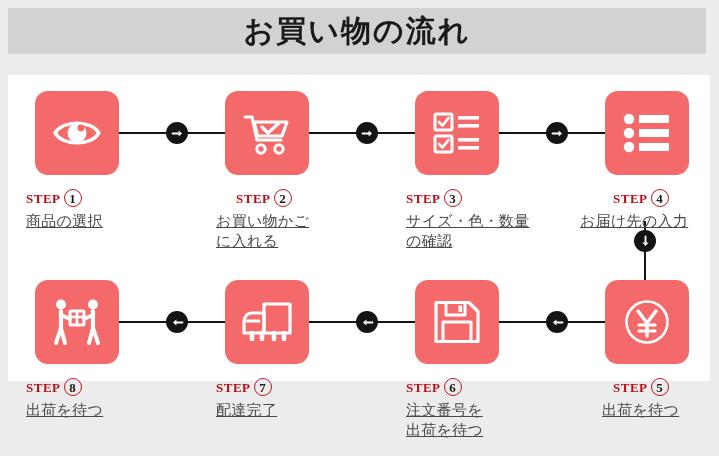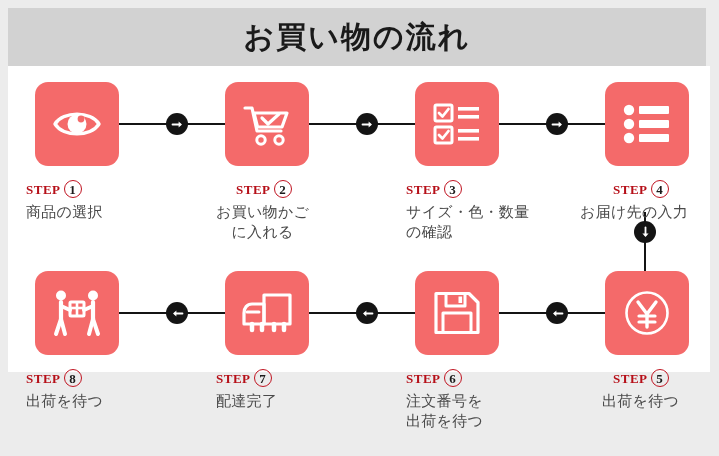--- a/index.html
+++ b/index.html
@@ -19,40 +19,40 @@
     width: 719px;
     height: 456px;
   }
 
   
   .title-bar {
     position: absolute;
     left: 8px;
     top: 8px;
     width: 698px;
-    height: 58px;
+    height: 46px;
     background: #d2d2d2;
     display: flex;
     align-items: center;
     justify-content: center;
   }
   .title-text {
     font-family: "Liberation Serif", "DejaVu Serif", serif;
     font-weight: bold;
     font-size: 30px;
     color: #1a1a1a;
     letter-spacing: 2px;
     white-space: nowrap;
   }
 
   
   .panel {
     position: absolute;
     left: 8px;
-    top: 66px;
+    top: 75px;
     width: 702px;
     height: 306px;
     background: #ffffff;
   }
 
   
   .line-h {
     position: absolute;
     height: 2px;
     background: #141414;
@@ -123,20 +123,21 @@
     box-sizing: border-box;
   }
 
   .step-caption {
     position: absolute;
     font-size: 15px;
     color: #4a4a4a;
     line-height: 20px;
     white-space: pre;
     letter-spacing: 0.3px;
+    text-decoration: underline;
   }
 </style>
 </head>
 <body>
 
 <div id="root">
 
   <div class="title-bar">
     <div class="title-text">お買い物の流れ</div>
   </div>
@@ -219,21 +220,21 @@
           <path d="M4 10 H11 L16 33 H40" fill="none" stroke="#ffffff" stroke-width="3.2" stroke-linecap="round" stroke-linejoin="round"></path>
           <path d="M13 15 H46 L41 29 H16.5 Z" fill="none" stroke="#ffffff" stroke-width="3.2" stroke-linejoin="round"></path>
           <path d="M21 20 L27 26 L38 16" fill="none" stroke="#ffffff" stroke-width="3.2" stroke-linecap="round" stroke-linejoin="round"></path>
           <circle cx="20" cy="42" r="4.2" fill="none" stroke="#ffffff" stroke-width="3"></circle>
           <circle cx="38" cy="42" r="4.2" fill="none" stroke="#ffffff" stroke-width="3"></circle>
         </svg>
       </div>
       <div class="step-label" style="left:18px; top:114px;margin-left:20px;">
         <span class="step-word">STEP</span><span class="step-num">2</span>
       </div>
-      <div class="step-caption" style="left:18px; top:136px;text-align:center;">お買い物かご
+      <div class="step-caption" style="left:18px; top:136px;">お買い物かご
 に入れる</div>
     </div>
 
     <div class="step" style="left:380px; top:0px;">
       <div class="icon-box" style="left:27px; top:16px;">
         <svg width="48" height="44" viewBox="0 0 48 44" aria-hidden="true">
           <rect x="2" y="3" width="17" height="16" rx="1.5" fill="none" stroke="#ffffff" stroke-width="3"></rect>
           <path d="M6 11 L9.5 14.5 L15.5 7" fill="none" stroke="#ffffff" stroke-width="2.8" stroke-linecap="round" stroke-linejoin="round"></path>
           <rect x="2" y="25" width="17" height="16" rx="1.5" fill="none" stroke="#ffffff" stroke-width="3"></rect>
           <path d="M6 33 L9.5 36.5 L15.5 29" fill="none" stroke="#ffffff" stroke-width="2.8" stroke-linecap="round" stroke-linejoin="round"></path>

